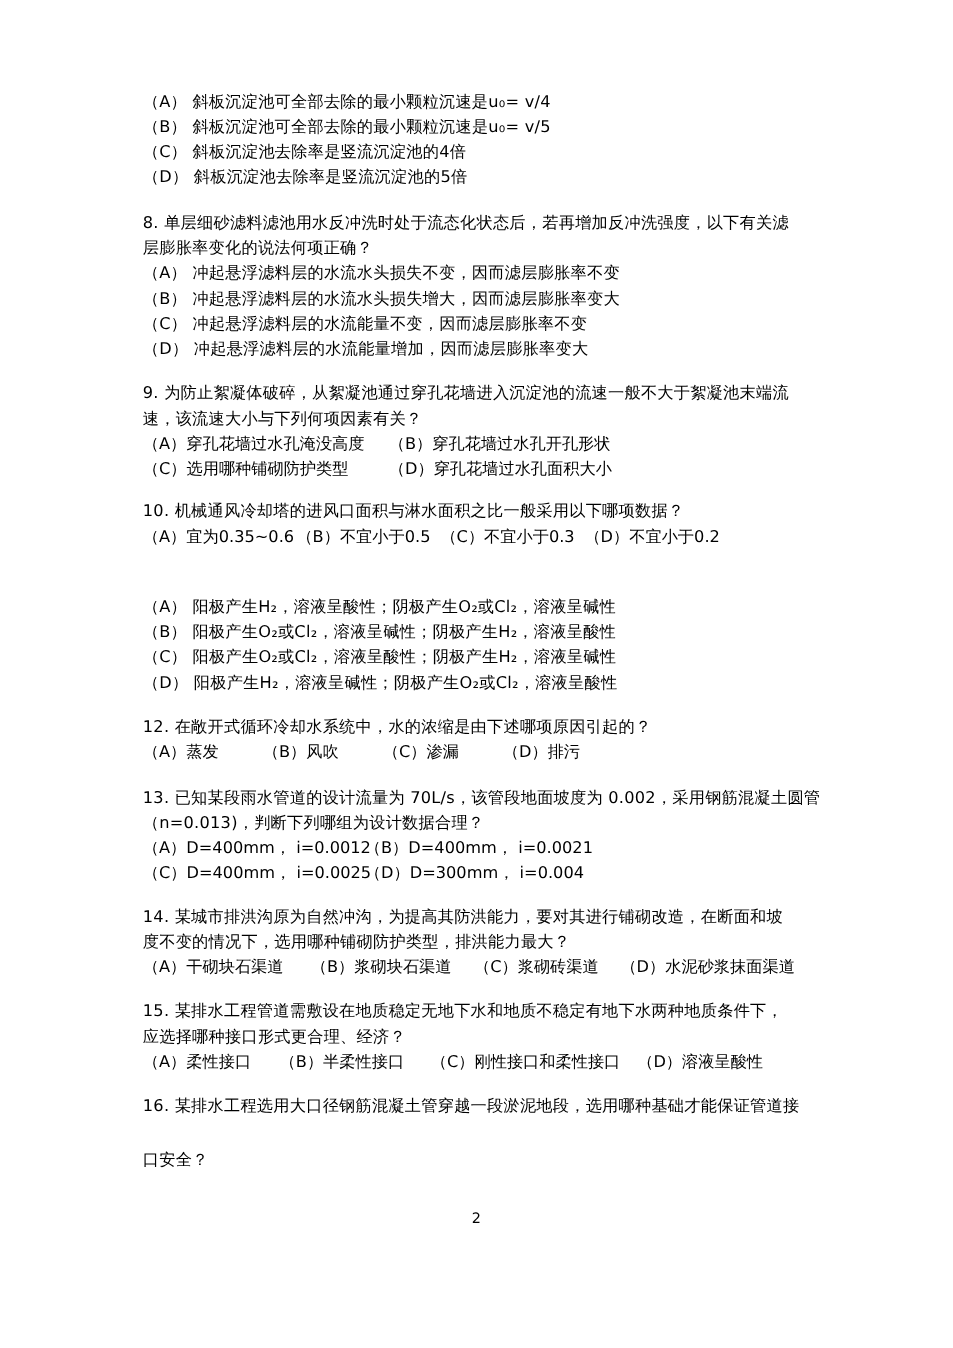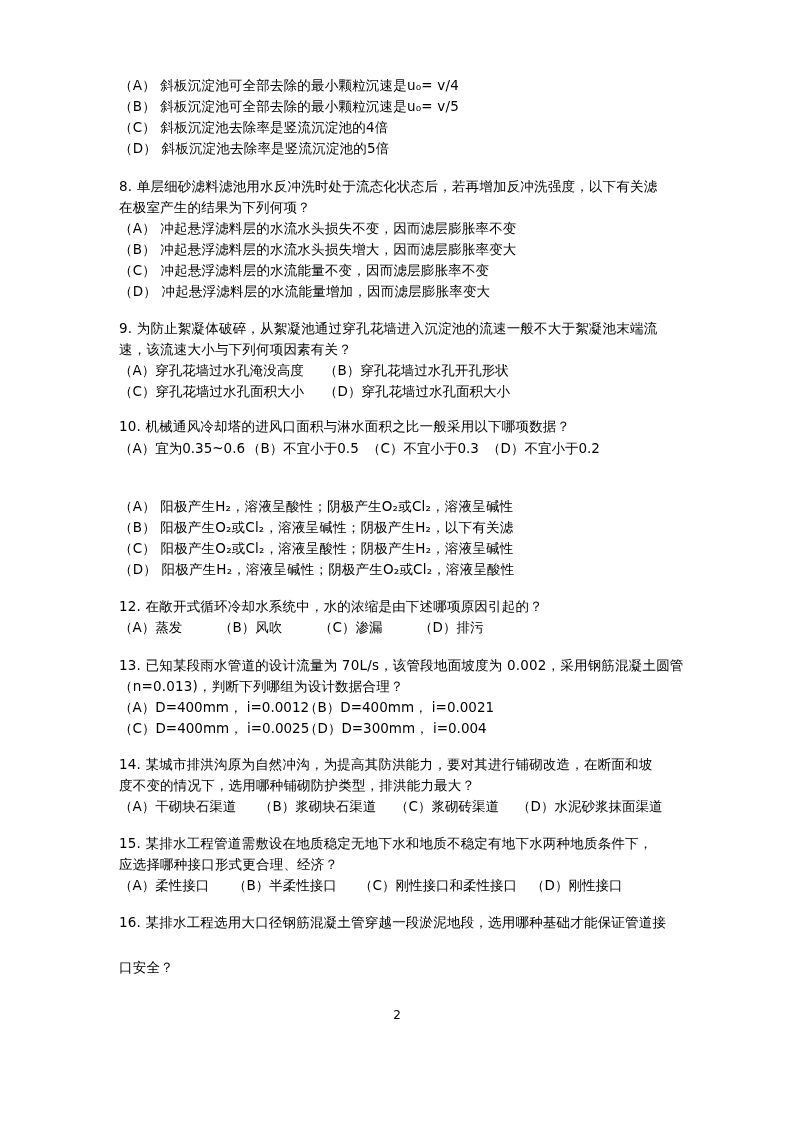--- a/index.html
+++ b/index.html
@@ -15,47 +15,47 @@
 <body>
 
 <div class="page">
 
   <div class="line" style="top:75px">（A） 斜板沉淀池可全部去除的最小颗粒沉速是u₀= v/4</div>
   <div class="line" style="top:96px">（B） 斜板沉淀池可全部去除的最小颗粒沉速是u₀= v/5</div>
   <div class="line" style="top:117px">（C） 斜板沉淀池去除率是竖流沉淀池的4倍</div>
   <div class="line" style="top:138px">（D） 斜板沉淀池去除率是竖流沉淀池的5倍</div>
 
   <div class="line" style="top:176px">8.  单层细砂滤料滤池用水反冲洗时处于流态化状态后，若再增加反冲洗强度，以下有关滤</div>
-  <div class="line" style="top:197px">在极室产生的结果为下列何项？</div>
+  <div class="line" style="top:197px">层膨胀率变化的说法何项正确？</div>
   <div class="line" style="top:218px">（A） 冲起悬浮滤料层的水流水头损失不变，因而滤层膨胀率不变</div>
   <div class="line" style="top:239px">（B） 冲起悬浮滤料层的水流水头损失增大，因而滤层膨胀率变大</div>
   <div class="line" style="top:281px">（D） 冲起悬浮滤料层的水流能量增加，因而滤层膨胀率变大</div>
   <div class="line" style="top:260px">（C） 冲起悬浮滤料层的水流能量不变，因而滤层膨胀率不变</div>
 
   <div class="line" style="top:318px">9.  为防止絮凝体破碎，从絮凝池通过穿孔花墙进入沉淀池的流速一般不大于絮凝池末端流</div>
   <div class="line" style="top:339px">速，该流速大小与下列何项因素有关？</div>
   <div class="row" style="top:360px">
     <span style="left:0">（A）穿孔花墙过水孔淹没高度</span>
     <span style="left:205px">（B）穿孔花墙过水孔开孔形状</span>
   </div>
   <div class="row" style="top:381px">
-    <span style="left:0">（C）穿孔花墙过水孔面积大小</span>
+    <span style="left:0">（C）选用哪种铺砌防护类型</span>
     <span style="left:205px">（D）穿孔花墙过水孔面积大小</span>
   </div>
 
   <div class="line" style="top:416px">10.  机械通风冷却塔的进风口面积与淋水面积之比一般采用以下哪项数据？</div>
   <div class="row" style="top:438px">
     <span style="left:0">（A）宜为0.35~0.6</span>
     <span style="left:128px">（B）不宜小于0.5</span>
     <span style="left:248px">（C）不宜小于0.3</span>
     <span style="left:368px">（D）不宜小于0.2</span>
   </div>
 
   <div class="line" style="top:496px">（A） 阳极产生H₂，溶液呈酸性；阴极产生O₂或Cl₂，溶液呈碱性</div>
-  <div class="line" style="top:517px">（B） 阳极产生O₂或Cl₂，溶液呈碱性；阴极产生H₂，以下有关滤</div>
+  <div class="line" style="top:517px">（B） 阳极产生O₂或Cl₂，溶液呈碱性；阴极产生H₂，溶液呈酸性</div>
   <div class="line" style="top:538px">（C） 阳极产生O₂或Cl₂，溶液呈酸性；阴极产生H₂，溶液呈碱性</div>
   <div class="line" style="top:559px">（D） 阳极产生H₂，溶液呈碱性；阴极产生O₂或Cl₂，溶液呈酸性</div>
 
   <div class="line" style="top:596px">12.  在敞开式循环冷却水系统中，水的浓缩是由下述哪项原因引起的？</div>
   <div class="row" style="top:617px">
     <span style="left:0">（A）蒸发</span>
     <span style="left:100px">（B）风吹</span>
     <span style="left:200px">（C）渗漏</span>
     <span style="left:300px">（D）排污</span>
   </div>
@@ -79,20 +79,20 @@
     <span style="left:276px">（C）浆砌砖渠道</span>
     <span style="left:398px">（D）水泥砂浆抹面渠道</span>
   </div>
 
   <div class="line" style="top:833px">15.  某排水工程管道需敷设在地质稳定无地下水和地质不稳定有地下水两种地质条件下，</div>
   <div class="line" style="top:854px">应选择哪种接口形式更合理、经济？</div>
   <div class="row" style="top:875px">
     <span style="left:0">（A）柔性接口</span>
     <span style="left:114px">（B）半柔性接口</span>
     <span style="left:240px">（C）刚性接口和柔性接口</span>
-    <span style="left:412px">（D）刚性接口</span>
+    <span style="left:412px">（D）溶液呈酸性</span>
   </div>
 
   <div class="line" style="top:912px">16.  某排水工程选用大口径钢筋混凝土管穿越一段淤泥地段，选用哪种基础才能保证管道接</div>
   <div class="line" style="top:957px">口安全？</div>
 
   <div class="pagenum">2</div>
 </div>
 
 </body></html>

